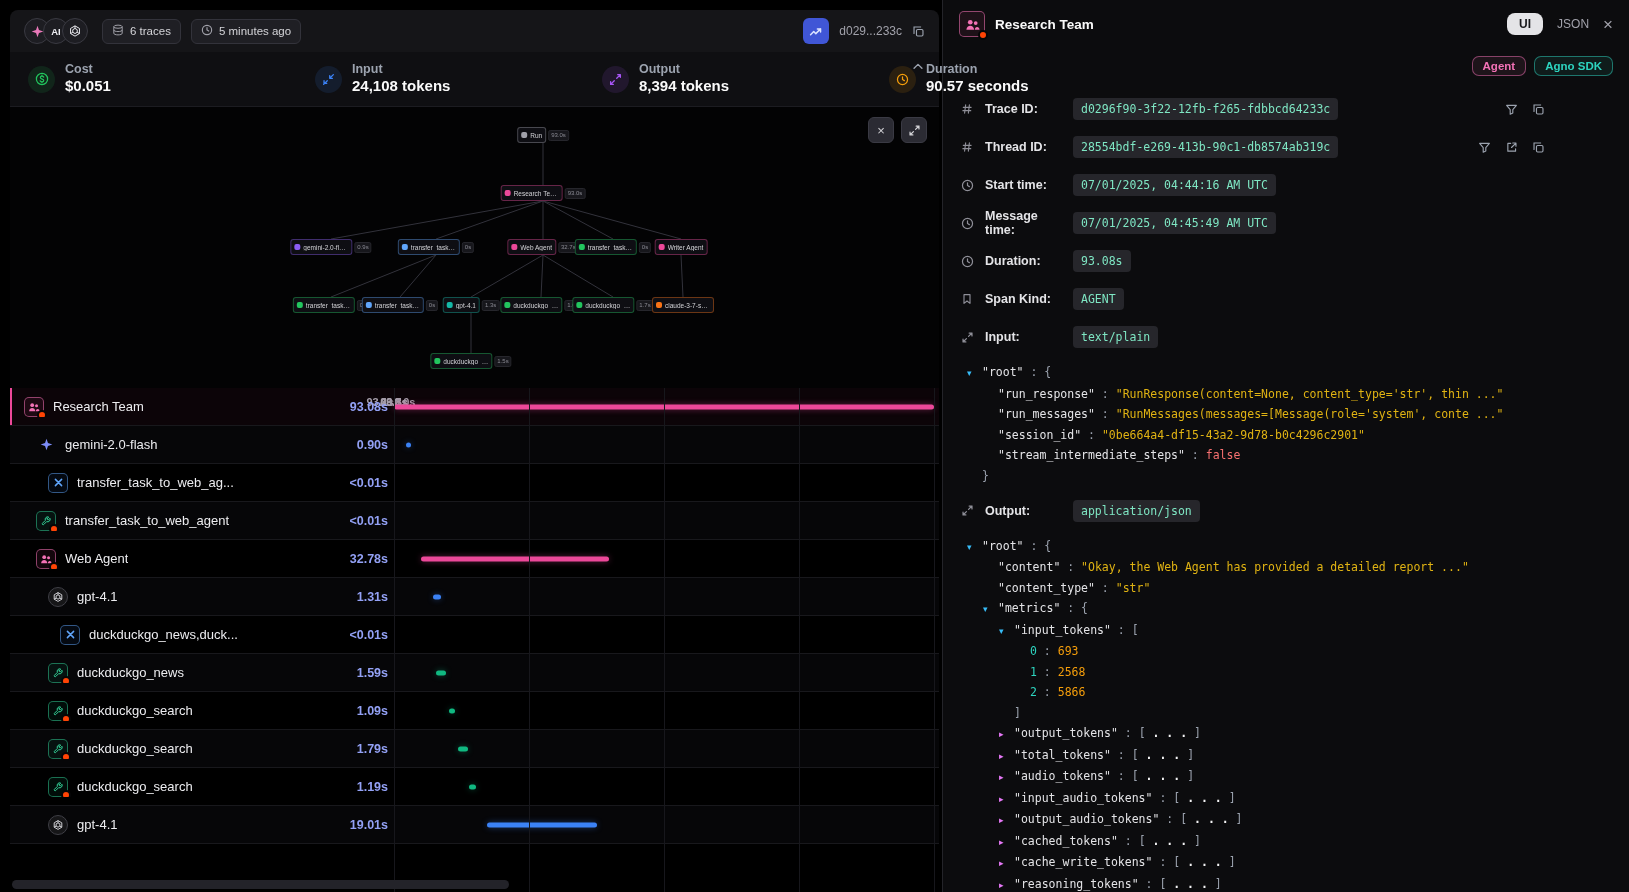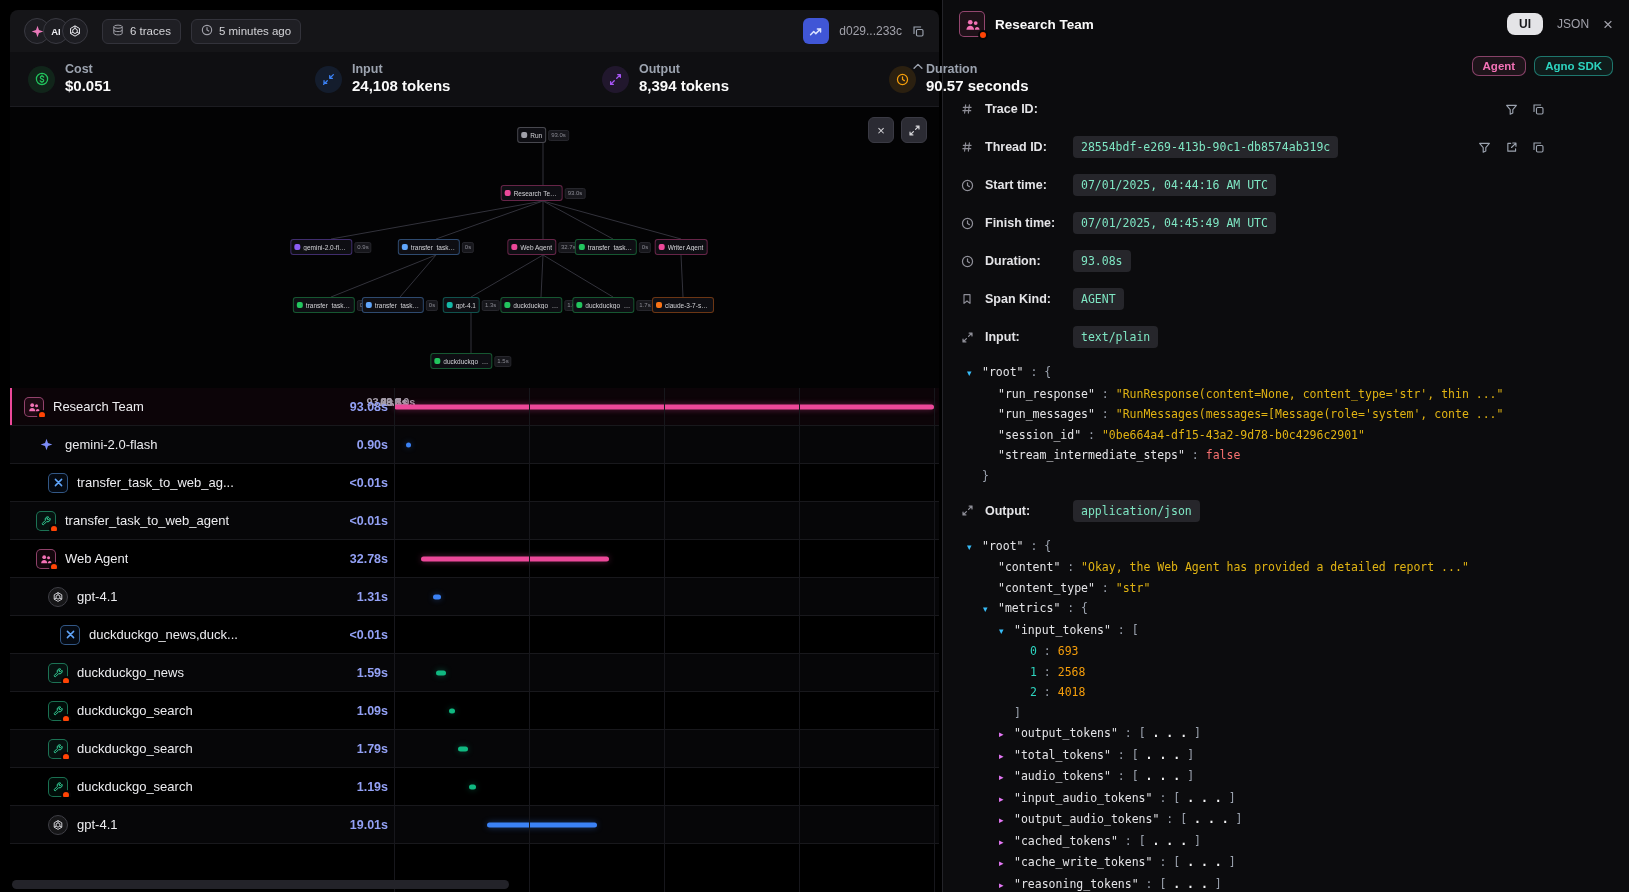--- a/index.html
+++ b/index.html
@@ -562,20 +562,21 @@
         <span class="badge-chip" style="color:#2dd4bf;border-color:#2dd4bf80;background:#2dd4bf14">Agno SDK</span>
       </div>
     <div id="fieldsWrap">
         <div class="frow">
     <span class="ficon">
             <svg width="12" height="12" viewBox="0 0 16 16" fill="none" stroke="#8f8f98" stroke-width="1.5" stroke-linecap="round">
               <path d="M6.2 2.5L4.8 13.5M11.2 2.5L9.8 13.5M3 5.8h10.5M2.5 10.2H13"></path>
             </svg>
           </span>
     <span class="flabel">Trace ID:</span>
+    <span class="fchip">d0296f90-3f22-12fb-f265-fdbbcd64233c</span>
     <span class="factions">
             <button class="act">
               <svg width="13" height="13" viewBox="0 0 16 16" fill="none" stroke="#9ca3af" stroke-width="1.4" stroke-linejoin="round">
                 <path d="M2 3h12L9.6 8.2v4.2l-3.2 1.4V8.2z"></path>
               </svg>
             </button>
             <button class="act">
               <svg width="13" height="13" viewBox="0 0 16 16" fill="none" stroke="#9ca3af" stroke-width="1.4">
                 <rect x="5.5" y="5.5" width="8" height="8" rx="1.5"></rect>
                 <path d="M3 10.5h-.5v-8h8V3"></path>
@@ -620,21 +621,21 @@
     <span class="flabel">Start time:</span>
     <span class="fchip">07/01/2025, 04:44:16 AM UTC</span>
     </div>
         <div class="frow">
     <span class="ficon">
             <svg width="13" height="13" viewBox="0 0 16 16" fill="none" stroke="#8f8f98" stroke-width="1.5" stroke-linecap="round">
               <circle cx="8" cy="8" r="6.2"></circle>
               <path d="M8 4.6V8l2.3 1.4"></path>
             </svg>
           </span>
-    <span class="flabel">Finish time:</span>
+    <span class="flabel">Message time:</span>
     <span class="fchip">07/01/2025, 04:45:49 AM UTC</span>
     </div>
         <div class="frow">
     <span class="ficon">
             <svg width="13" height="13" viewBox="0 0 16 16" fill="none" stroke="#8f8f98" stroke-width="1.5" stroke-linecap="round">
               <circle cx="8" cy="8" r="6.2"></circle>
               <path d="M8 4.6V8l2.3 1.4"></path>
             </svg>
           </span>
     <span class="flabel">Duration:</span>
@@ -679,21 +680,21 @@
     </div>
       </div>
     <div class="json-block" id="outputJson">
         <div class="jline" style="padding-left:0px"><span class="jarr open">▾</span><span class="jkey">"root"</span><span class="jpunct"> : </span><span class="jpunct">{</span></div>
         <div class="jline" style="padding-left:16px"><span class="jarr"></span><span class="jkey">"content"</span><span class="jpunct"> : </span><span class="jstr">"Okay, the Web Agent has provided a detailed report ..."</span></div>
         <div class="jline" style="padding-left:16px"><span class="jarr"></span><span class="jkey">"content_type"</span><span class="jpunct"> : </span><span class="jstr">"str"</span></div>
         <div class="jline" style="padding-left:16px"><span class="jarr open">▾</span><span class="jkey">"metrics"</span><span class="jpunct"> : </span><span class="jpunct">{</span></div>
         <div class="jline" style="padding-left:32px"><span class="jarr open">▾</span><span class="jkey">"input_tokens"</span><span class="jpunct"> : </span><span class="jpunct">[</span></div>
         <div class="jline" style="padding-left:48px"><span class="jarr"></span><span class="jidx">0</span><span class="jpunct"> : </span><span class="jnum">693</span></div>
         <div class="jline" style="padding-left:48px"><span class="jarr"></span><span class="jidx">1</span><span class="jpunct"> : </span><span class="jnum">2568</span></div>
-        <div class="jline" style="padding-left:48px"><span class="jarr"></span><span class="jidx">2</span><span class="jpunct"> : </span><span class="jnum">4018</span></div>
+        <div class="jline" style="padding-left:48px"><span class="jarr"></span><span class="jidx">2</span><span class="jpunct"> : </span><span class="jnum">5866</span></div>
         <div class="jline" style="padding-left:32px"><span class="jarr"></span><span class="jpunct">]</span></div>
         <div class="jline" style="padding-left:32px"><span class="jarr closed">▸</span><span class="jkey">"output_tokens"</span><span class="jpunct"> : </span><span class="jpunct">[</span><span class="jdots"> . . . </span><span class="jpunct">]</span></div>
         <div class="jline" style="padding-left:32px"><span class="jarr closed">▸</span><span class="jkey">"total_tokens"</span><span class="jpunct"> : </span><span class="jpunct">[</span><span class="jdots"> . . . </span><span class="jpunct">]</span></div>
         <div class="jline" style="padding-left:32px"><span class="jarr closed">▸</span><span class="jkey">"audio_tokens"</span><span class="jpunct"> : </span><span class="jpunct">[</span><span class="jdots"> . . . </span><span class="jpunct">]</span></div>
         <div class="jline" style="padding-left:32px"><span class="jarr closed">▸</span><span class="jkey">"input_audio_tokens"</span><span class="jpunct"> : </span><span class="jpunct">[</span><span class="jdots"> . . . </span><span class="jpunct">]</span></div>
         <div class="jline" style="padding-left:32px"><span class="jarr closed">▸</span><span class="jkey">"output_audio_tokens"</span><span class="jpunct"> : </span><span class="jpunct">[</span><span class="jdots"> . . . </span><span class="jpunct">]</span></div>
         <div class="jline" style="padding-left:32px"><span class="jarr closed">▸</span><span class="jkey">"cached_tokens"</span><span class="jpunct"> : </span><span class="jpunct">[</span><span class="jdots"> . . . </span><span class="jpunct">]</span></div>
         <div class="jline" style="padding-left:32px"><span class="jarr closed">▸</span><span class="jkey">"cache_write_tokens"</span><span class="jpunct"> : </span><span class="jpunct">[</span><span class="jdots"> . . . </span><span class="jpunct">]</span></div>
         <div class="jline" style="padding-left:32px"><span class="jarr closed">▸</span><span class="jkey">"reasoning_tokens"</span><span class="jpunct"> : </span><span class="jpunct">[</span><span class="jdots"> . . . </span><span class="jpunct">]</span></div>
       </div>

